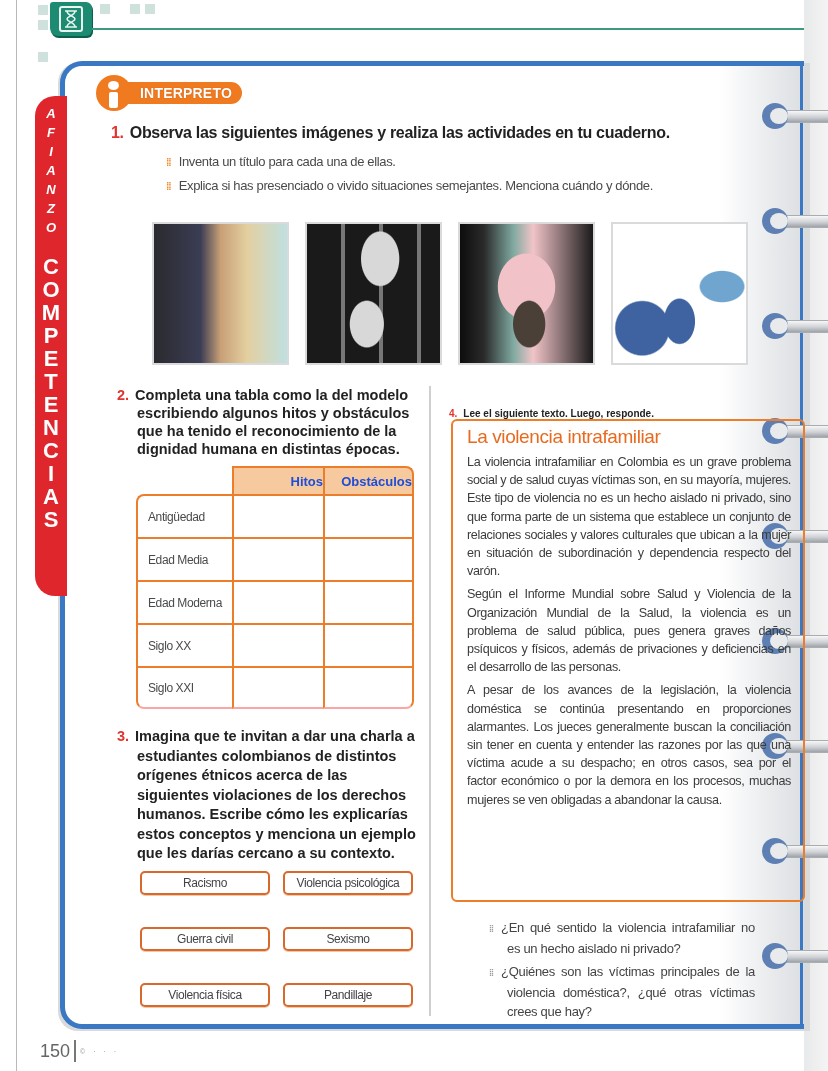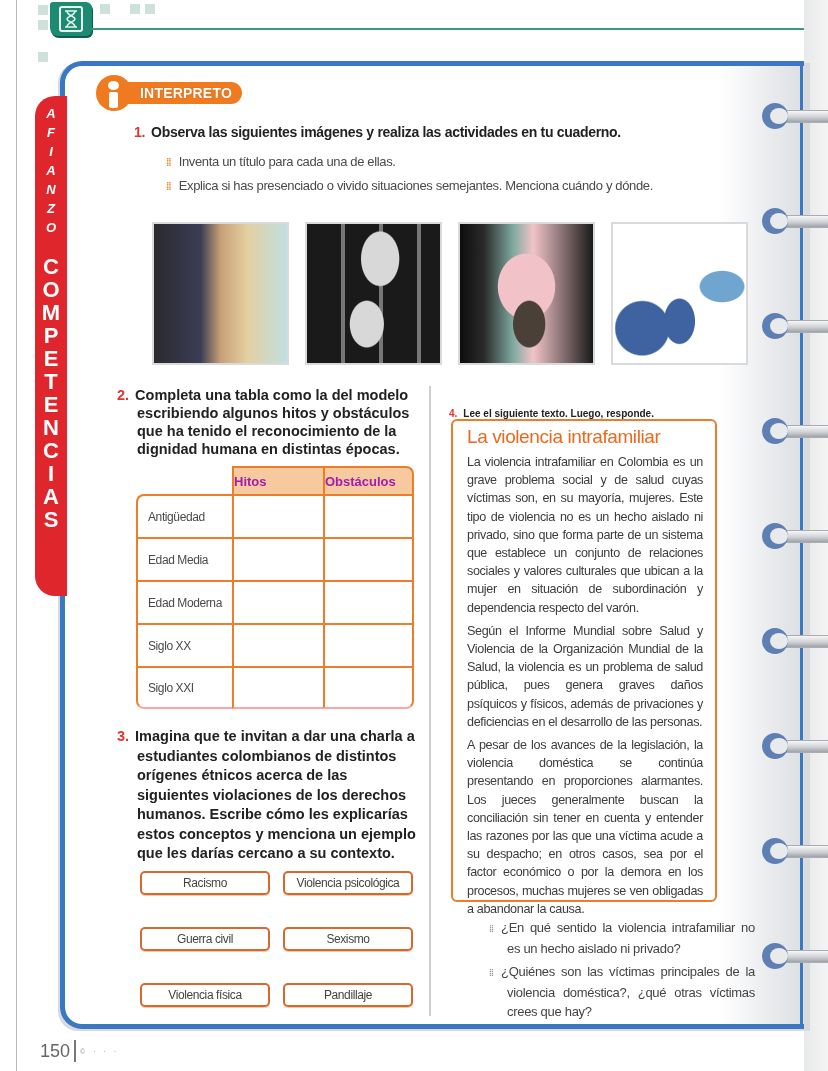--- a/index.html
+++ b/index.html
@@ -53,41 +53,41 @@
   .photo1 { left: 152px; background: linear-gradient(90deg, #2a2a2e 0%, #3b3d55 35%, #c89f76 50%, #e4cfa0 70%, #bfe0e0 100%); }
   .photo2 { left: 305px; background: radial-gradient(ellipse at 55% 25%, #d8d8d8 0 18%, transparent 19%), radial-gradient(ellipse at 45% 72%, #d8d8d8 0 16%, transparent 17%), repeating-linear-gradient(90deg, #1a1a1a 0 34px, #777 34px 38px), #1c1c1c; }
   .photo3 { left: 458px; background: radial-gradient(ellipse at 52% 72%, #4a4038 0 16%, transparent 17%), radial-gradient(ellipse at 50% 45%, #f2c2c9 0 30%, transparent 31%), linear-gradient(90deg, #0d0d0d 0%, #2a2a2a 18%, #7fa9a0 40%, #f1c4c8 55%, #1a1a1a 100%); }
   .photo4 { left: 611px; background: radial-gradient(ellipse at 82% 45%, #6fa5cf 0 14%, transparent 15%), radial-gradient(ellipse at 22% 75%, #3f63a1 0 18%, transparent 19%), radial-gradient(ellipse at 50% 70%, #3f63a1 0 16%, transparent 17%), #ffffff; }
 
   
   .q2 { left: 117px; top: 386px; width: 305px; line-height: 18px; font-size: 14.5px; }
   .q2 .indent { display: block; padding-left: 20px; text-indent: -20px; }
 
   table.hitos { position: absolute; left: 136px; top: 466px; width: 278px; border-collapse: separate; border-spacing: 0; }
-  table.hitos th { height: 28px; font-size: 13px; font-weight: bold; color: #a21caf; background: #f6c99f; border-top: 2px solid #ec7d2b; border-left: 2px solid #ec7d2b; text-align: left; }
+  table.hitos th { height: 28px; font-size: 13px; font-weight: bold; color: #1d4ed8; background: #f6c99f; border-top: 2px solid #ec7d2b; border-left: 2px solid #ec7d2b; text-align: right; }
   table.hitos th.blank { background: transparent; border: none; }
   table.hitos th.last { border-right: 2px solid #ec7d2b; border-radius: 0 8px 0 0; }
   table.hitos td { height: 43px; border-top: 2px solid #ec7d2b; border-left: 2px solid #ec7d2b; font-size: 12px; color: #4a4a4a; padding-left: 10px; letter-spacing: -0.4px; }
   table.hitos td.c { padding: 0; }
   table.hitos td.last { border-right: 2px solid #ec7d2b; }
   table.hitos tr:last-child td { border-bottom: 2px solid #fca5a5; }
   table.hitos tr.first td:first-child { border-radius: 8px 0 0 0; }
   table.hitos tr:last-child td:first-child { border-radius: 0 0 0 8px; }
   table.hitos tr:last-child td.last { border-radius: 0 0 8px 0; }
 
   .q3 { left: 117px; top: 727px; width: 305px; font-size: 14.5px; line-height: 19.5px; }
   .q3 .indent { display: block; padding-left: 20px; text-indent: -20px; }
 
   .tag { position: absolute; width: 130px; height: 24px; border: 2px solid #d7692c; border-radius: 5px; font-size: 12px; line-height: 20px; text-align: center; color: #444; letter-spacing: -0.4px; box-shadow: 0 1px 0 #f2c6a8; }
 
   .col-divider { position: absolute; left: 429px; top: 386px; width: 2px; height: 630px; background: #cfcfcf; }
 
   .q4 { left: 449px; top: 408px; font-size: 10px; }
 
-  .read-box { position: absolute; left: 451px; top: 419px; width: 266px; height: 483px; border: 2px solid #ec7d2b; border-radius: 6px; padding: 4px 12px 0 14px; }
+  .read-box { position: absolute; left: 451px; top: 419px; width: 354px; height: 483px; border: 2px solid #ec7d2b; border-radius: 6px; padding: 4px 12px 0 14px; }
   .read-title { font-size: 19px; color: #e86a1f; letter-spacing: -0.4px; line-height: 24px; margin-bottom: 4px; }
   .read-box p { font-size: 12.6px; line-height: 18.2px; color: #3c3c3c; text-align: justify; letter-spacing: -0.35px; margin-bottom: 5px; }
 
   .q4-bullets { position: absolute; left: 470px; top: 918px; width: 285px; list-style: none; }
   .q4-bullets li { font-size: 13px; line-height: 19px; color: #444; padding-left: 18px; text-indent: -18px; margin-bottom: 4px; letter-spacing: -0.3px; text-align: justify; margin-left: 19px; }
   .q4-bullets .bullet-mark { color: #9d9d9d; font-size: 9px; margin-right: 8px; }
 
   .footer { position: absolute; left: 40px; top: 1040px; display: flex; align-items: center; font-size: 18px; color: #666; }
   .footer .sep { width: 2px; height: 22px; background: #777; margin: 0 4px; }
   .footer .sub { font-size: 7px; color: #999; letter-spacing: 3px; }
@@ -183,21 +183,21 @@
 </div>
 
 <div class="sec-head">
   <div class="sec-icon">
       <div class="dot"></div>
       <div class="stem"></div>
     </div>
   <div class="sec-pill">INTERPRETO</div>
 </div>
 
-<div class="q-title" style="left:134px;top:124px;font-size:14px;letter-spacing:-0.3px;">
+<div class="q-title" style="left:111px;top:124px;font-size:16px;letter-spacing:-0.3px;">
   <span class="num">1.</span><span>Observa las siguientes imágenes y realiza las actividades en tu cuaderno.</span>
 </div>
 <ul class="bullets">
   <li><span class="bullet-mark">⁞⁞</span><span>Inventa un título para cada una de ellas.</span></li>
   <li><span class="bullet-mark">⁞⁞</span><span>Explica si has presenciado o vivido situaciones semejantes. Menciona cuándo y dónde.</span></li>
 </ul>
 
 <div class="photo photo1"></div>
 <div class="photo photo2"></div>
 <div class="photo photo3"></div>

